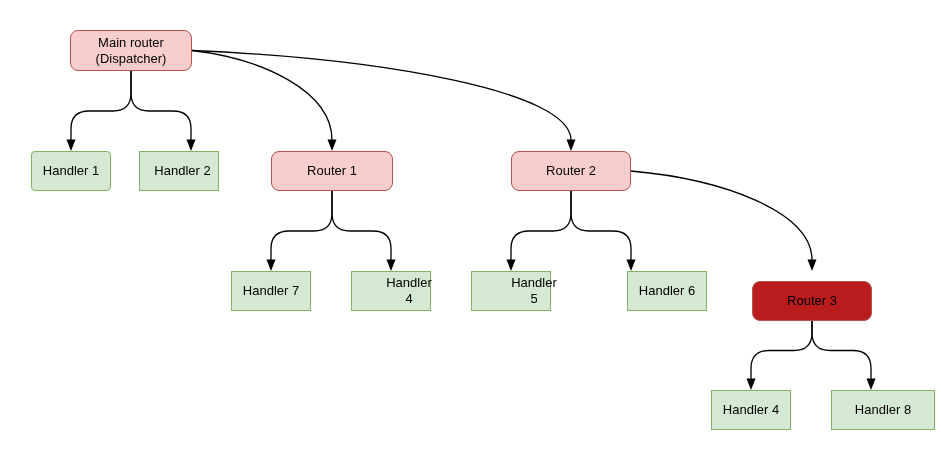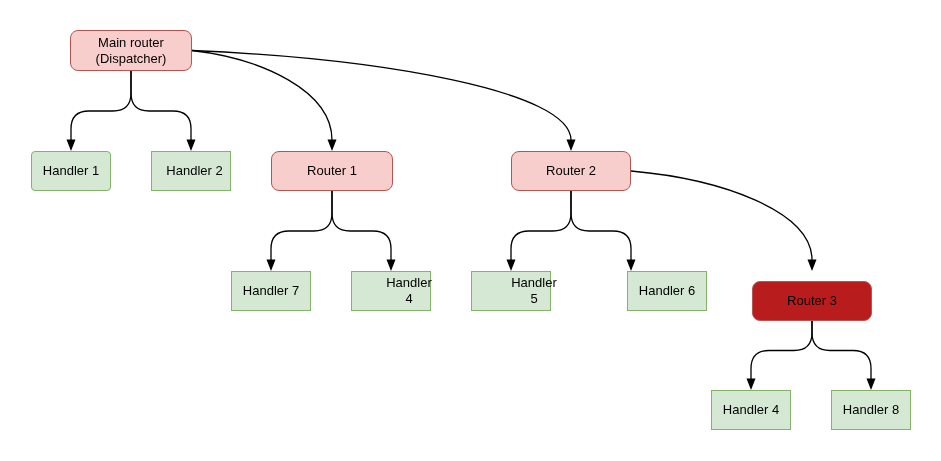--- a/index.html
+++ b/index.html
@@ -56,23 +56,23 @@
       <polygon points="812,271 807.5,259.5 816.5,259.5" fill="#000000"></polygon>
       <path d="M 812 311 L 812 332.5 Q 812 350.5 794 350.5 L 769 350.5 Q 751 350.5 751 368.5 L 751 379" class="edge" stroke="#000000"></path>
       <polygon points="751,390 746.5,378.5 755.5,378.5" fill="#000000"></polygon>
       <path d="M 812 311 L 812 332.5 Q 812 350.5 830 350.5 L 853 350.5 Q 871 350.5 871 368.5 L 871 379" class="edge" stroke="#000000"></path>
       <polygon points="871,390 866.5,378.5 875.5,378.5" fill="#000000"></polygon>
     </svg>
 
   <div class="node" id="n-main" style="left: 70px; top: 30px; width: 122px; height: 41px; background: rgb(248, 206, 204); border-color: rgb(184, 84, 80); border-radius: 8px;">Main router
 (Dispatcher)</div>
   <div class="node" id="n-h1" style="left: 31px; top: 151px; width: 80px; height: 40px; background: rgb(213, 232, 212); border-color: rgb(130, 179, 102); border-radius: 4px;">Handler 1</div>
-  <div class="node" id="n-h2" style="left: 151px; top: 151px; width: 80px; height: 40px; background: rgb(213, 232, 212); border-color: rgb(130, 179, 102); border-radius: 0px; padding-left: 7px;">Handler 2</div>
+  <div class="node" id="n-h2" style="left: 139px; top: 151px; width: 80px; height: 40px; background: rgb(213, 232, 212); border-color: rgb(130, 179, 102); border-radius: 0px; padding-left: 7px;">Handler 2</div>
   <div class="node" id="n-r1" style="left: 271px; top: 151px; width: 122px; height: 40px; background: rgb(248, 206, 204); border-color: rgb(184, 84, 80); border-radius: 8px;">Router 1</div>
   <div class="node" id="n-r2" style="left: 511px; top: 151px; width: 120px; height: 40px; background: rgb(248, 206, 204); border-color: rgb(184, 84, 80); border-radius: 8px;">Router 2</div>
   <div class="node" id="n-h3" style="left: 231px; top: 271px; width: 80px; height: 40px; background: rgb(213, 232, 212); border-color: rgb(130, 179, 102); border-radius: 0px;">Handler 7</div>
   <div class="node" id="n-h4" style="left: 351px; top: 271px; width: 80px; height: 40px; background: rgb(213, 232, 212); border-color: rgb(130, 179, 102); border-radius: 0px; padding-left: 36px;">Handler 4</div>
   <div class="node" id="n-h5" style="left: 471px; top: 271px; width: 80px; height: 40px; background: rgb(213, 232, 212); border-color: rgb(130, 179, 102); border-radius: 0px; padding-left: 46px;">Handler 5</div>
   <div class="node" id="n-h6" style="left: 591px; top: 271px; width: 80px; height: 40px; background: rgb(213, 232, 212); border-color: rgb(130, 179, 102); border-radius: 0px; margin-left: 36px;">Handler 6</div>
   <div class="node" id="n-r3" style="left: 752px; top: 281px; width: 120px; height: 40px; background: #b91c1c; border-color: rgb(184, 84, 80); border-radius: 8px;">Router 3</div>
   <div class="node" id="n-h7" style="left: 711px; top: 390px; width: 80px; height: 40px; background: rgb(213, 232, 212); border-color: rgb(130, 179, 102); border-radius: 0px;">Handler 4</div>
-  <div class="node" id="n-h8" style="left: 831px; top: 390px; width: 80px; height: 40px; background: rgb(213, 232, 212); border-color: rgb(130, 179, 102); border-radius: 0px;">Handler 8</div>
+  <div class="node" id="n-h8" style="left: 831px; top: 390px; width: 104px; height: 40px; background: rgb(213, 232, 212); border-color: rgb(130, 179, 102); border-radius: 0px;">Handler 8</div>
 </div>
 
 </body></html>

